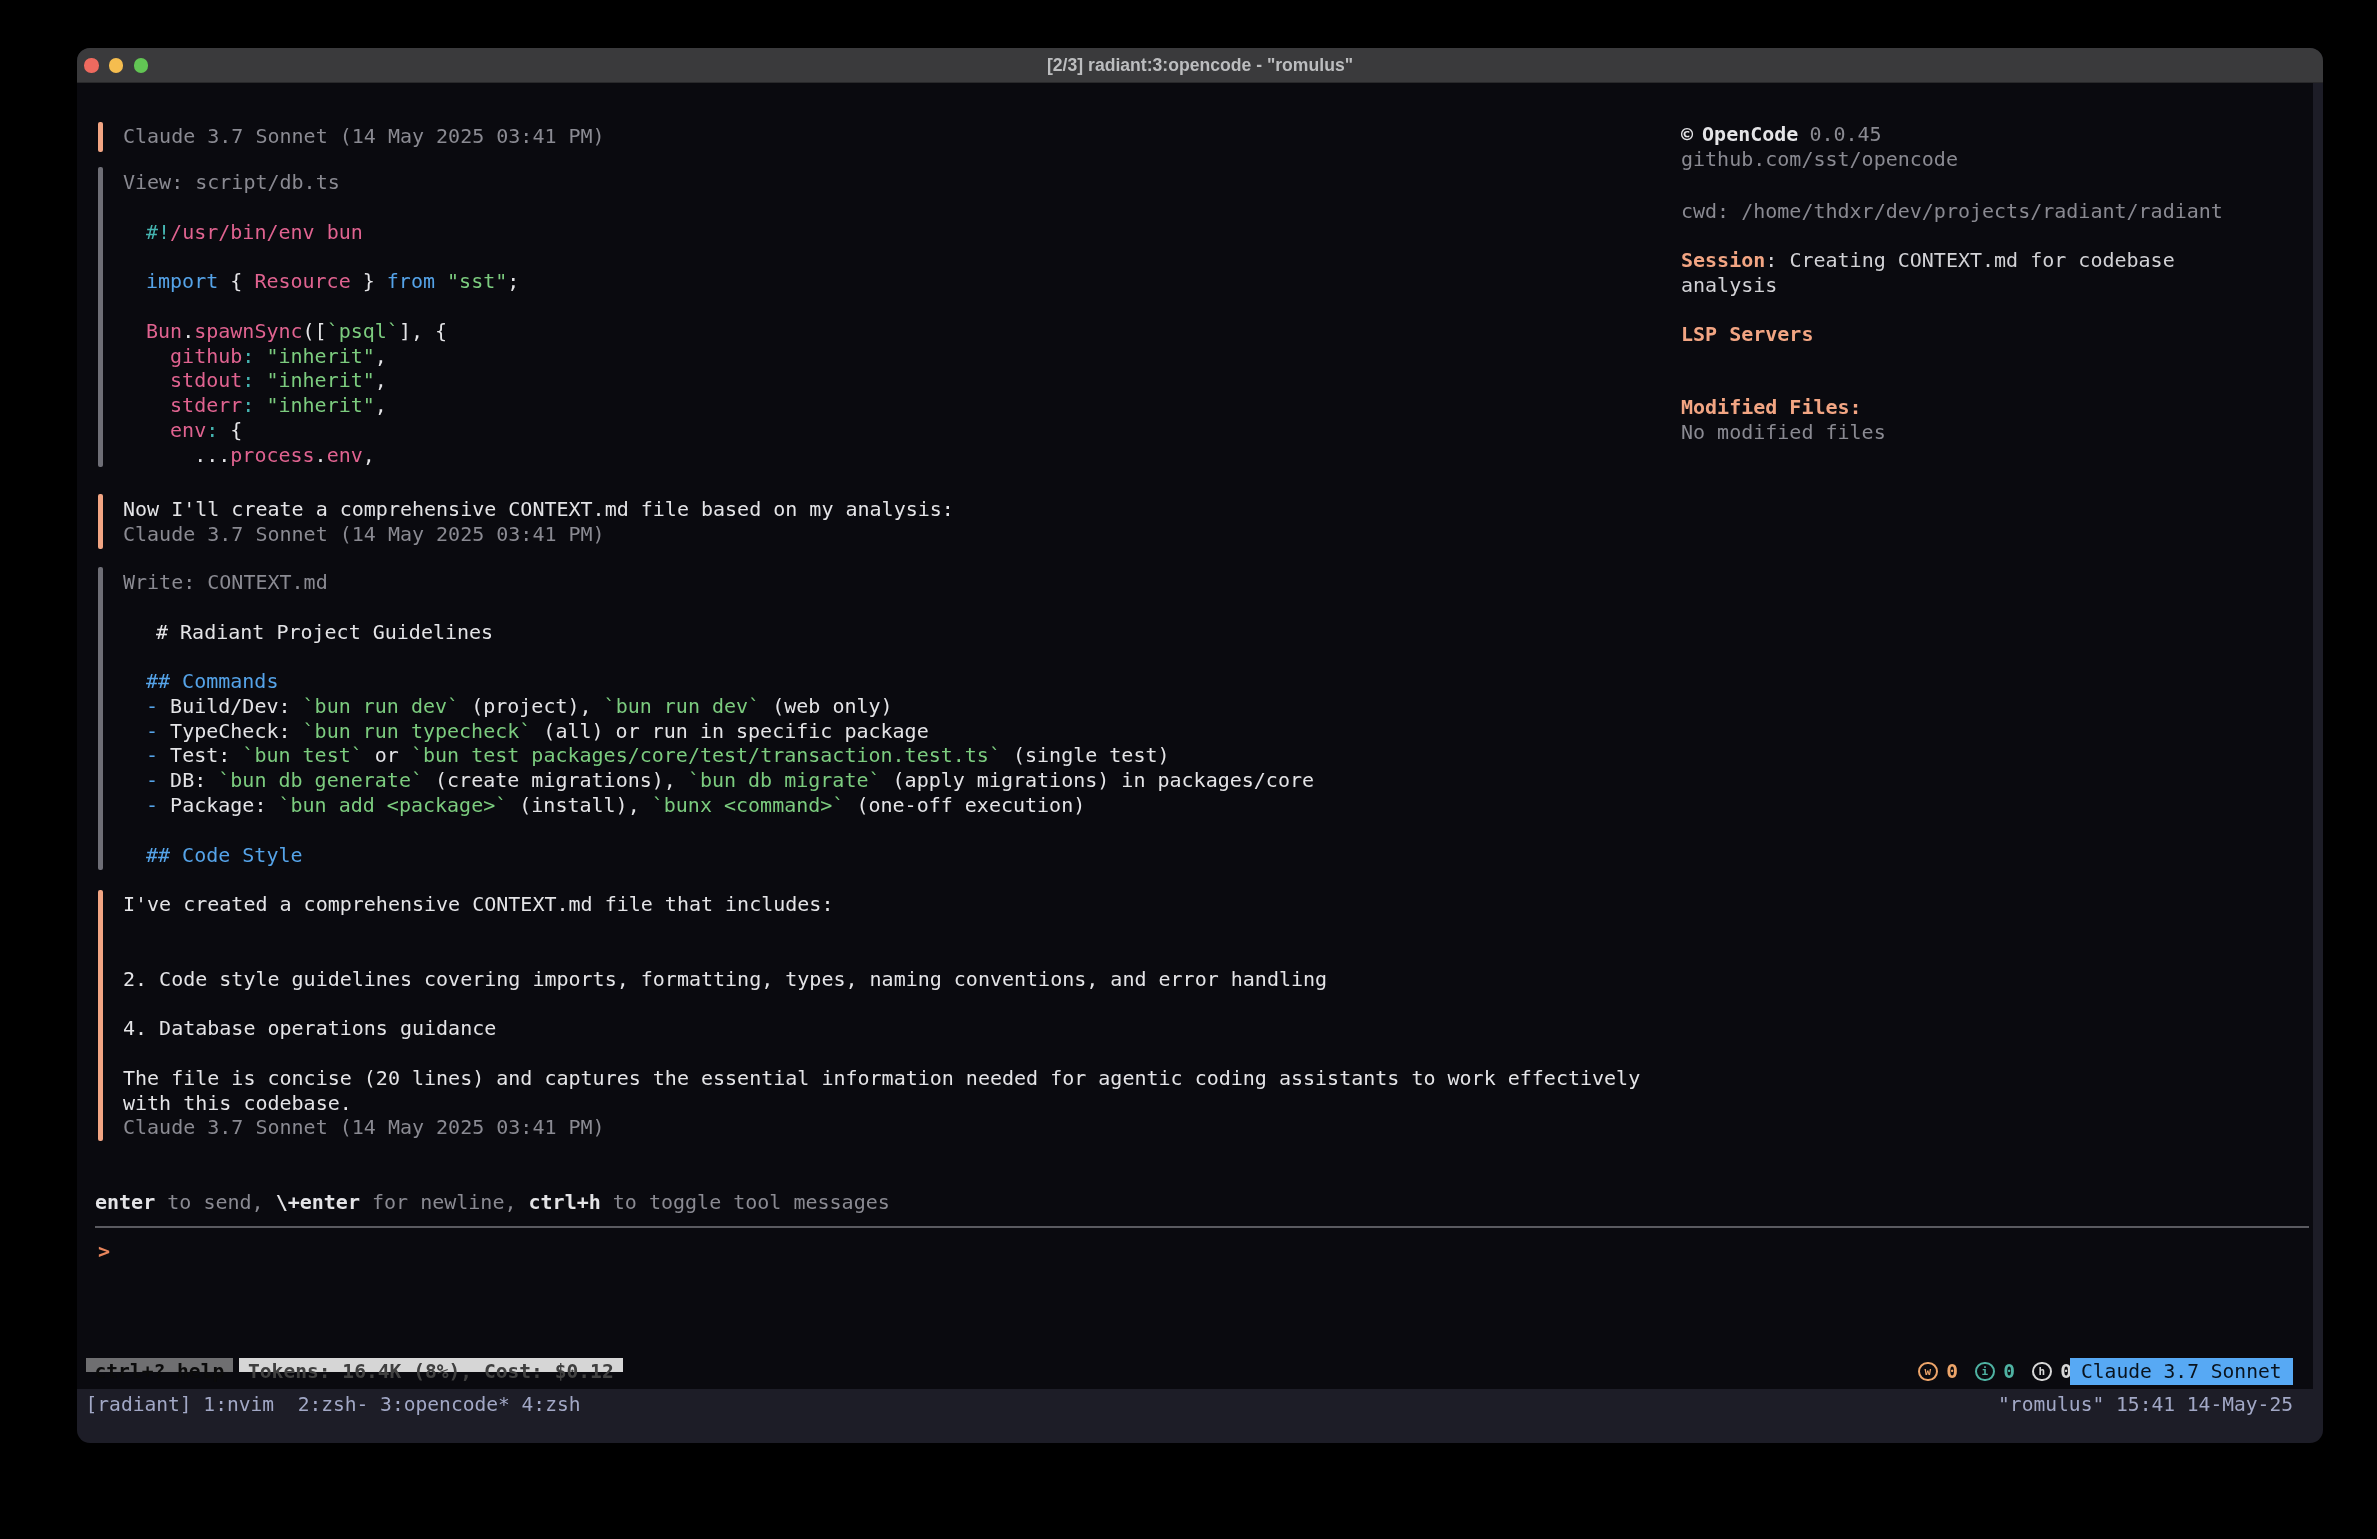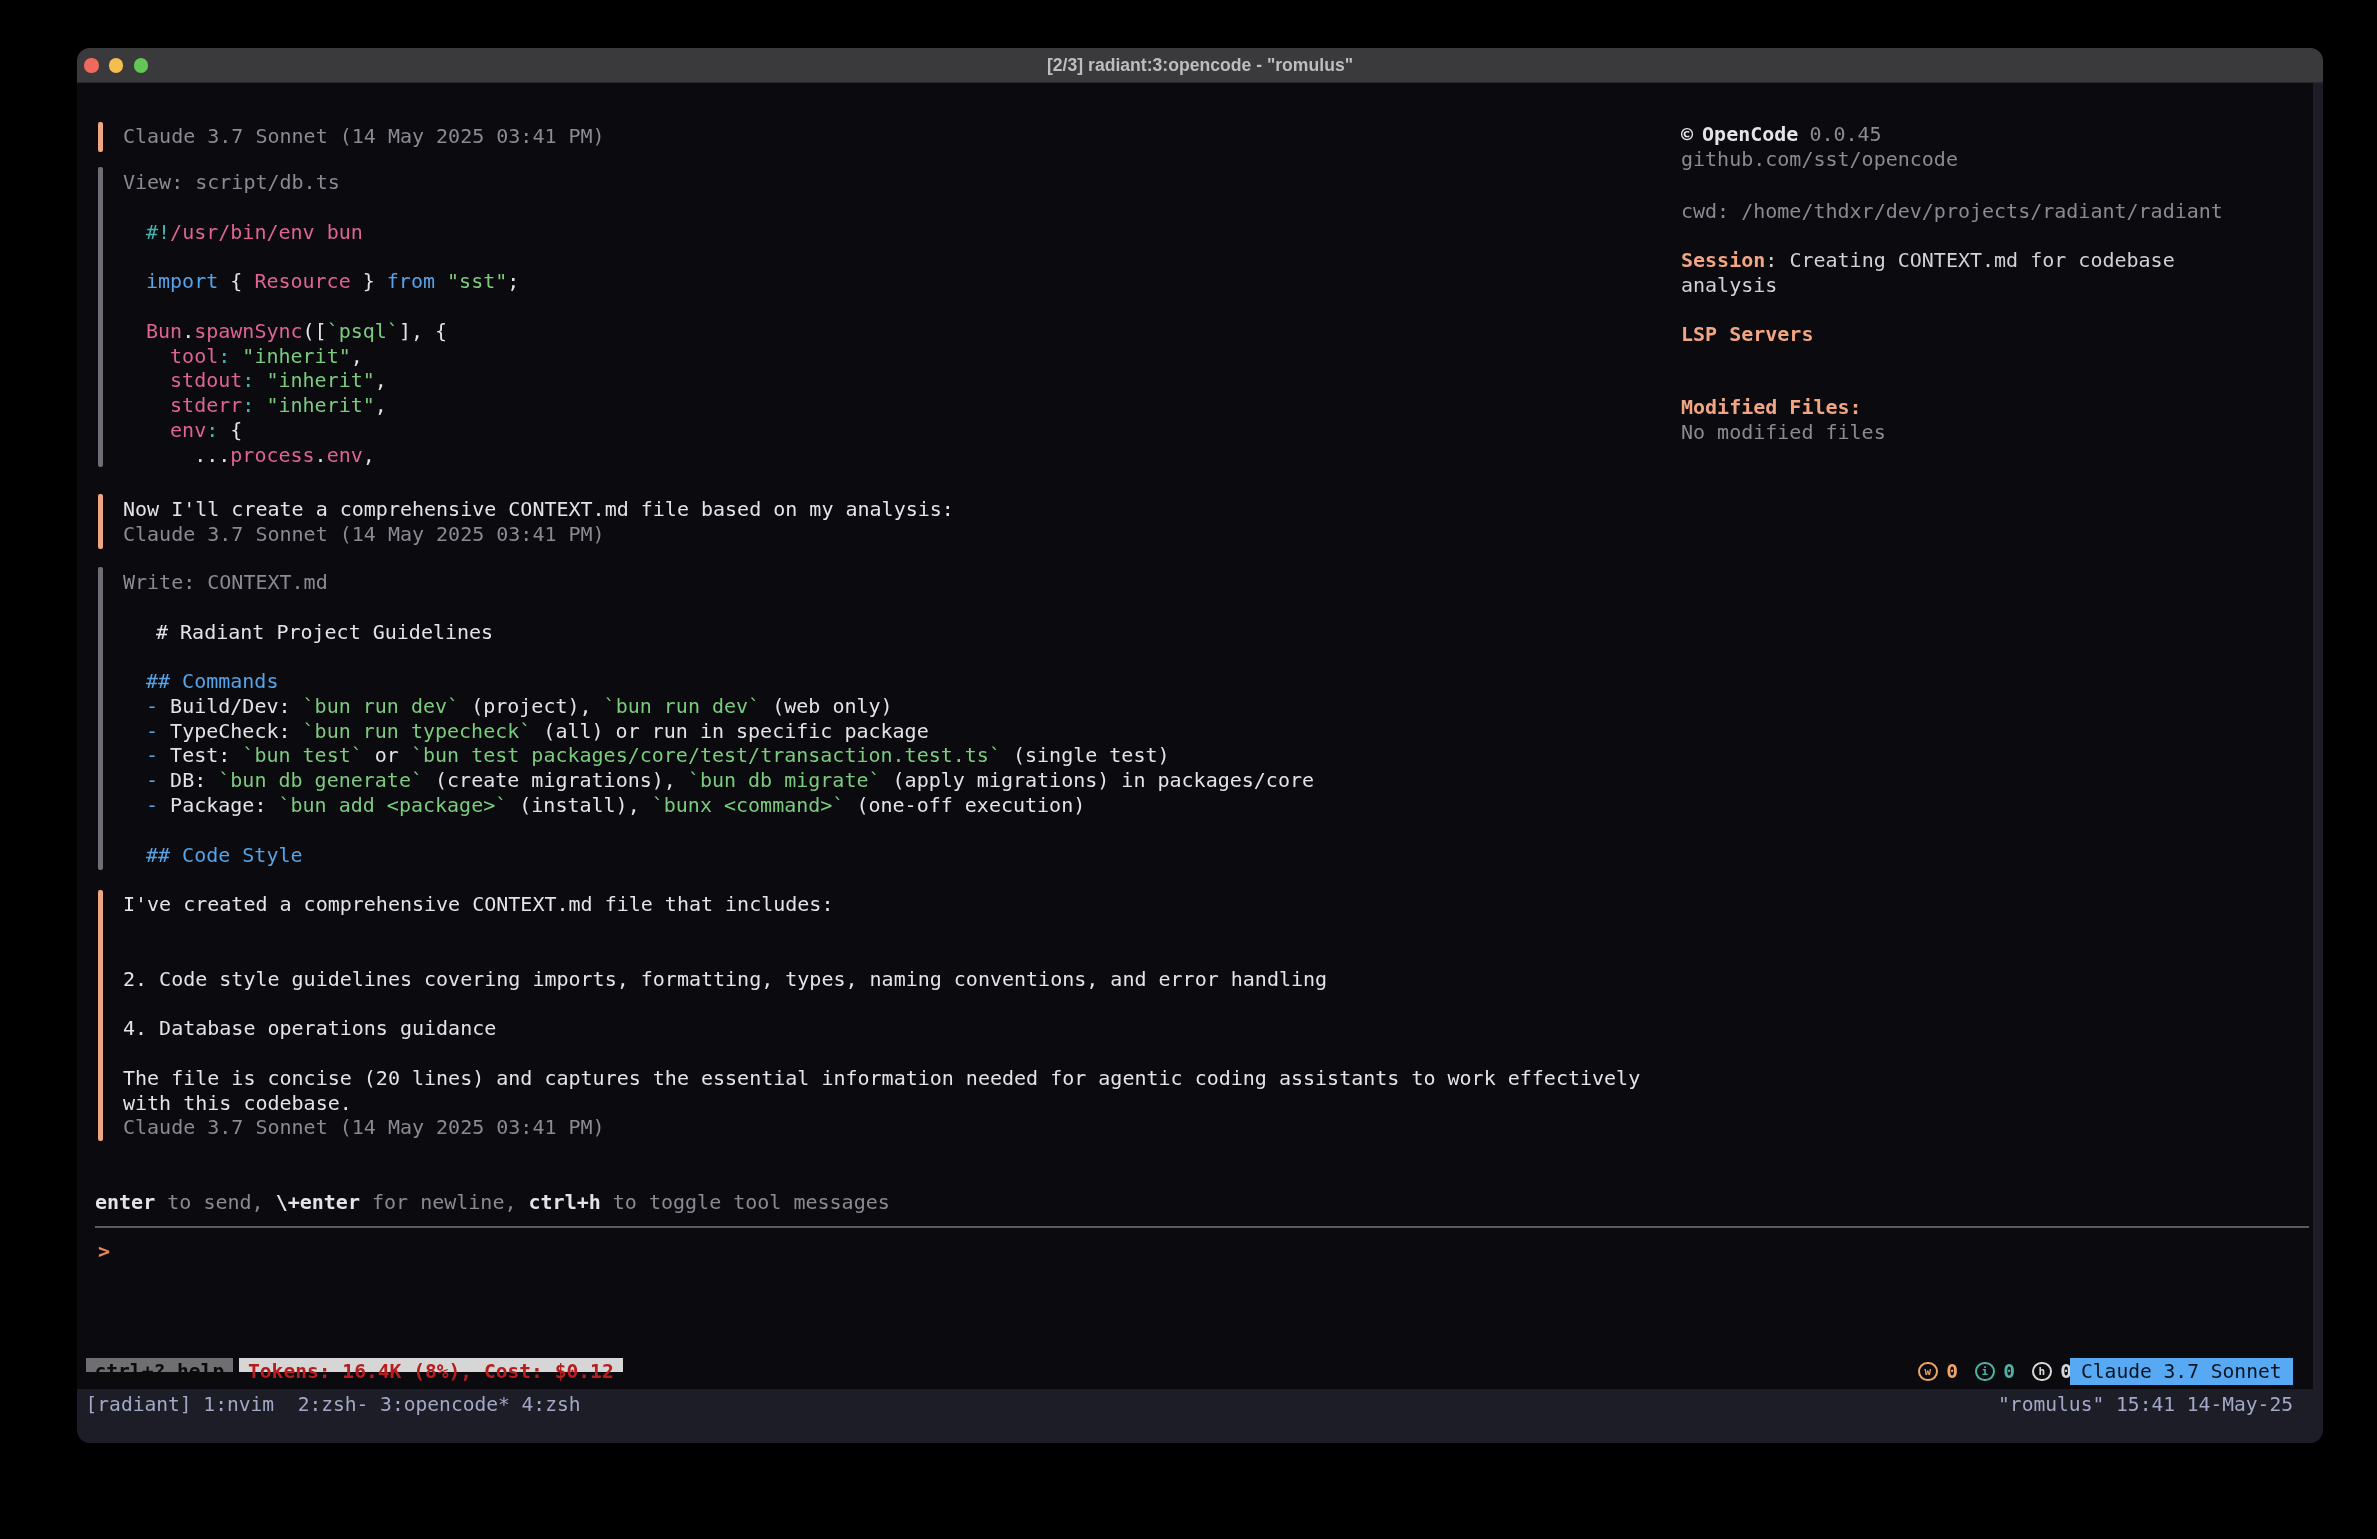--- a/index.html
+++ b/index.html
@@ -10,21 +10,21 @@
   .tui-bg{position:absolute;left:0;top:35px;width:2236px;height:1306px;background:#0a0a0f;}
   .ln{position:absolute;font-family:"DejaVu Sans Mono",monospace;font-size:20px;line-height:25px;white-space:pre;}
   .w{color:#e4e4e7;} .d{color:#8a8a92;} .bl{color:#55a3e8;} .pk{color:#e06390;}
   .gr{color:#7ccc7f;} .tl{color:#45b4b0;} .or{color:#f2a583;} .b{font-weight:bold;}
   .lt{color:#d2d2d6;}
   .bar{position:absolute;left:21px;width:5.2px;border-radius:2px;}
   .bar-orange{background:#f2a583;} .bar-gray{background:#6e6e76;}
   .divider{position:absolute;left:18px;top:1178px;width:2214px;height:2px;background:#5a5a60;}
   .chip{position:absolute;top:1310px;height:14px;line-height:27px;font-family:"DejaVu Sans Mono",monospace;font-size:19.6px;padding:0 9px;white-space:pre;}
   .chip-help{left:8.5px;background:#6f6f71;color:#0b0b0b;font-weight:bold;}
-  .chip-tokens{left:162px;background:#d6d6d6;color:#b91c1c;font-weight:bold;}
+  .chip-tokens{left:162px;background:#d6d6d6;color:#404040;font-weight:bold;}
   .diag{position:absolute;left:1841px;top:1311px;height:25px;display:flex;align-items:center;gap:8.5px;font-family:"DejaVu Sans Mono",monospace;font-size:19.6px;}
   .circ{display:inline-flex;width:15.7px;height:15.7px;border-radius:50%;border:2px solid;align-items:center;justify-content:center;font-size:11px;font-weight:bold;line-height:1;}
   .c-or{color:#eda56a;border-color:#eda56a;} .n-or{color:#eda56a;font-weight:bold;}
   .c-tl{color:#4fb3a3;border-color:#4fb3a3;margin-left:8.5px;} .n-tl{color:#4fb3a3;font-weight:bold;}
   .c-wh{color:#d8d8d8;border-color:#d8d8d8;margin-left:8.5px;} .n-wh{color:#d8d8d8;font-weight:bold;}
   .model-badge{position:absolute;left:1993px;top:1310px;height:27px;line-height:27px;background:#57a9f4;color:#09131d;font-family:"DejaVu Sans Mono",monospace;font-size:19.6px;padding:0 11px;white-space:pre;}
   .tmux-left{position:absolute;left:8.5px;top:1345px;font-family:"DejaVu Sans Mono",monospace;font-size:19.6px;color:#a2a8c6;white-space:pre;}
   .tmux-right{position:absolute;right:30px;top:1345px;font-family:"DejaVu Sans Mono",monospace;font-size:19.6px;color:#a2a8c6;white-space:pre;}
   .tmux-win{margin-left:11.7px;} .tmux-win.dbl{margin-left:23.5px;}
   .brand-name{margin-left:9px;} .brand-ver{margin-left:11px;}
@@ -44,21 +44,21 @@
   <div class="tui-bg"></div>
 
   <div class="bar bar-orange" style="top:74px;height:30px;"></div>
   <div class="ln d" style="left:46px;top:76px;">Claude 3.7 Sonnet (14 May 2025 03:41 PM)</div>
 
   <div class="bar bar-gray" style="top:119px;height:300px;"></div>
   <div class="ln d" style="left:46px;top:122px;">View: script/db.ts</div>
   <div class="ln" style="left:69px;top:172px;"><span class="tl">#!</span><span class="pk">/usr/bin/env bun</span></div>
   <div class="ln" style="left:69px;top:221px;"><span class="bl">import</span><span class="w"> { </span><span class="pk">Resource</span><span class="w"> } </span><span class="bl">from</span><span class="w"> </span><span class="gr">"sst"</span><span class="w">;</span></div>
   <div class="ln" style="left:69px;top:271px;"><span class="pk">Bun</span><span class="w">.</span><span class="pk">spawnSync</span><span class="w">([</span><span class="gr">`psql`</span><span class="w">], {</span></div>
-  <div class="ln" style="left:69px;top:296px;"><span class="pk">  tool</span><span class="tl">:</span><span class="w"> </span><span class="gr">"inherit"</span><span class="w">,</span></div>
+  <div class="ln" style="left:69px;top:296px;"><span class="pk">  github</span><span class="tl">:</span><span class="w"> </span><span class="gr">"inherit"</span><span class="w">,</span></div>
   <div class="ln" style="left:69px;top:320px;"><span class="pk">  stdout</span><span class="tl">:</span><span class="w"> </span><span class="gr">"inherit"</span><span class="w">,</span></div>
   <div class="ln" style="left:69px;top:345px;"><span class="pk">  stderr</span><span class="tl">:</span><span class="w"> </span><span class="gr">"inherit"</span><span class="w">,</span></div>
   <div class="ln" style="left:69px;top:370px;"><span class="pk">  env</span><span class="tl">:</span><span class="w"> {</span></div>
   <div class="ln" style="left:69px;top:395px;"><span class="w">    ...</span><span class="pk">process</span><span class="w">.</span><span class="pk">env</span><span class="w">,</span></div>
 
   <div class="bar bar-orange" style="top:446px;height:55px;"></div>
   <div class="ln w" style="left:46px;top:449px;">Now I'll create a comprehensive CONTEXT.md file based on my analysis:</div>
   <div class="ln d" style="left:46px;top:474px;">Claude 3.7 Sonnet (14 May 2025 03:41 PM)</div>
 
   <div class="bar bar-gray" style="top:519px;height:303px;"></div>

